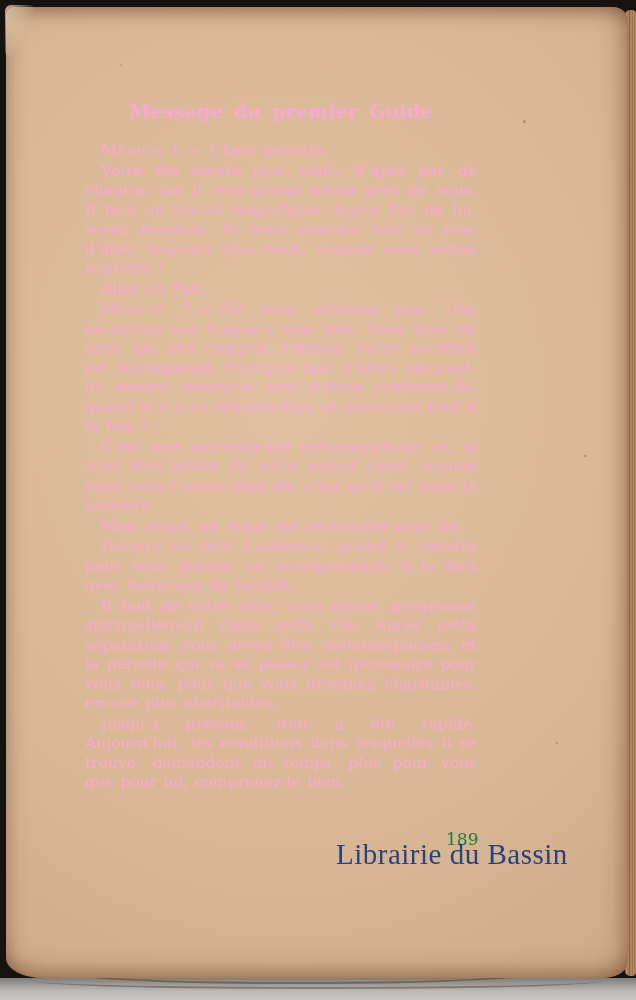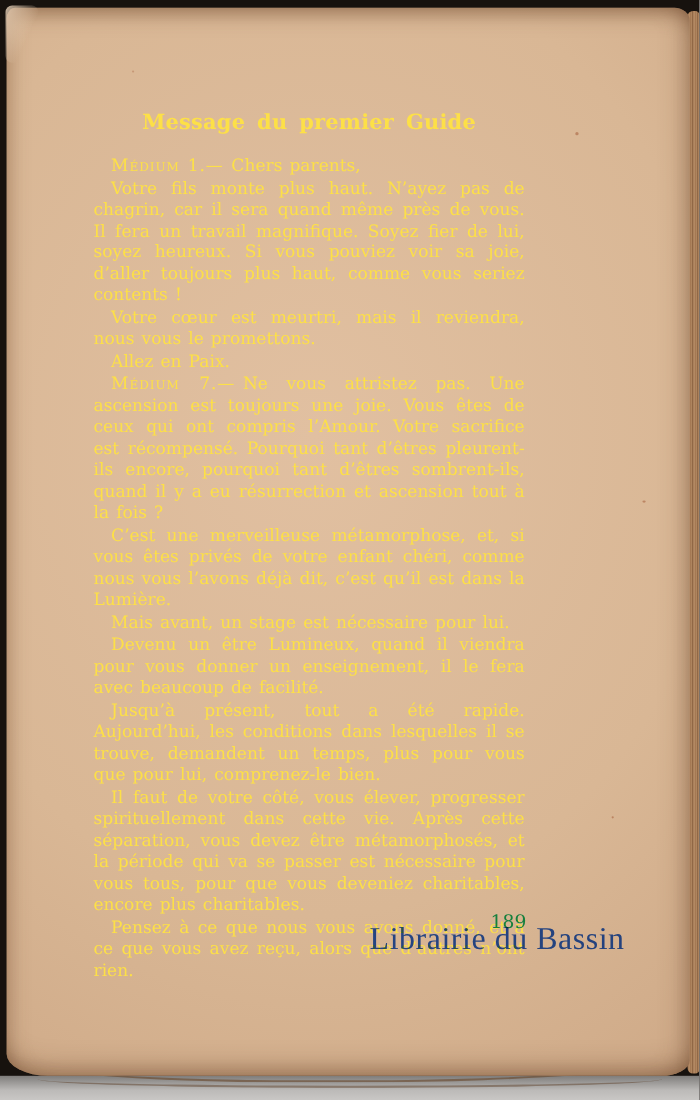--- a/index.html
+++ b/index.html
@@ -96,35 +96,33 @@
   <div class="stack-right"></div>
   <div class="stack-bottom"></div>
 
   <div class="page"></div>
   <div class="corner-fold"></div>
   <div class="speck s1"></div>
   <div class="speck s2"></div>
   <div class="speck s3"></div>
   <div class="speck s4"></div>
 
-  <div class="content" style="color: #fde047;">
+  <div class="content" style="color: #f9a8d4;">
 
     <h2 class="section-title title-1">Message du premier Guide</h2>
 
     <p><span class="speaker">Médium 1.—</span><span>Chers parents,</span></p>
     <p>Votre fils monte plus haut. N’ayez pas de chagrin, car il sera quand même près de vous. Il fera un travail magnifique. Soyez fier de lui, soyez heureux. Si vous pouviez voir sa joie, d’aller toujours plus haut, comme vous seriez contents !</p>
-    <p>Votre cœur est meurtri, mais il reviendra, nous vous le promettons.</p>
     <p>Allez en Paix.</p>
 
 
     <p><span class="speaker">Médium 7.—</span><span>Ne vous attristez pas. Une ascension est toujours une joie. Vous êtes de ceux qui ont compris l’Amour. Votre sacrifice est récompensé. Pourquoi tant d’êtres pleurent-ils encore, pourquoi tant d’êtres sombrent-ils, quand il y a eu résurrection et ascension tout à la fois ?</span></p>
     <p>C’est une merveilleuse métamorphose, et, si vous êtes privés de votre enfant chéri, comme nous vous l’avons déjà dit, c’est qu’il est dans la Lumière.</p>
     <p>Mais avant, un stage est nécessaire pour lui.</p>
     <p>Devenu un être Lumineux, quand il viendra pour vous donner un enseignement, il le fera avec beaucoup de facilité.</p>
+    <p>Il faut de votre côté, vous élever, progresser spirituellement dans cette vie. Après cette séparation, vous devez être métamorphosés, et la période qui va se passer est nécessaire pour vous tous, pour que vous deveniez charitables, encore plus charitables.</p>
     <p>Jusqu’à présent, tout a été rapide. Aujourd’hui, les conditions dans lesquelles il se trouve, demandent un temps, plus pour vous que pour lui, comprenez-le bien.</p>
-    <p>Il faut de votre côté, vous élever, progresser spirituellement dans cette vie. Après cette séparation, vous devez être métamorphosés, et la période qui va se passer est nécessaire pour vous tous, pour que vous deveniez charitables, encore plus charitables.</p>
-    <p>Pensez à ce que nous vous avons donné, et à ce que vous avez reçu, alors que d’autres n’ont rien.</p>
   </div>
 
   <div class="page-number">189</div>
 
   <div class="watermark" style="color: rgb(43, 95, 224);">Librairie du Bassin</div>
 </div>
 
 </body></html>

